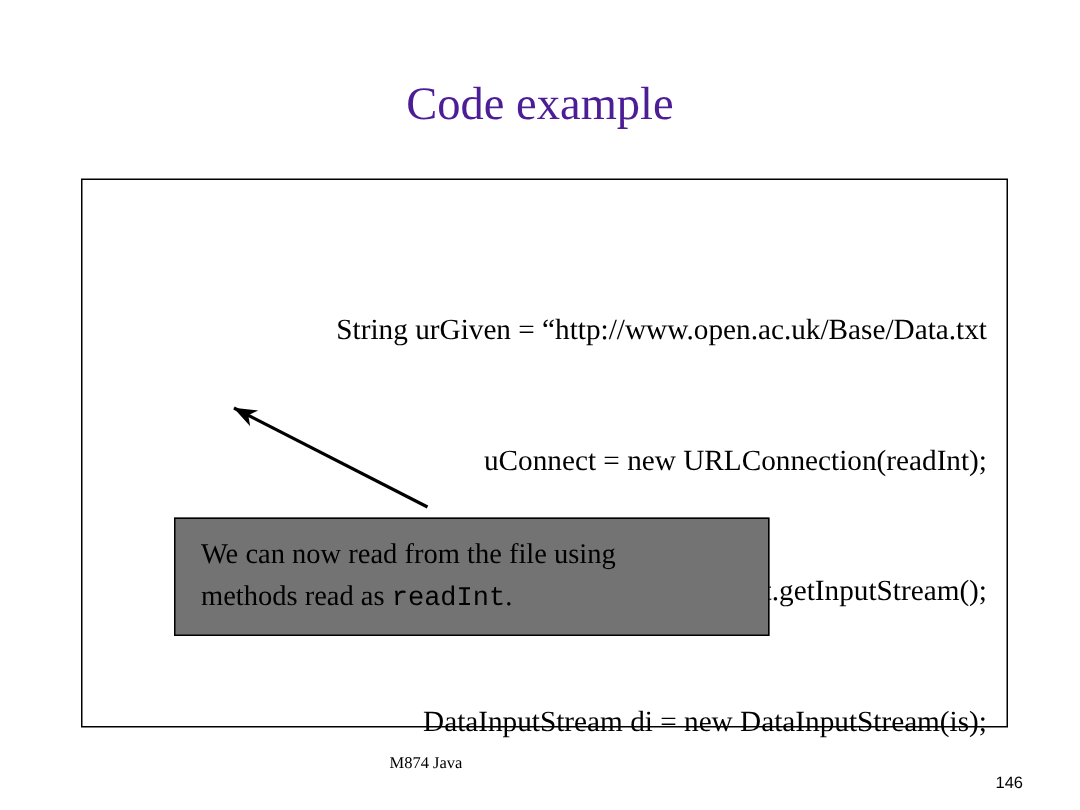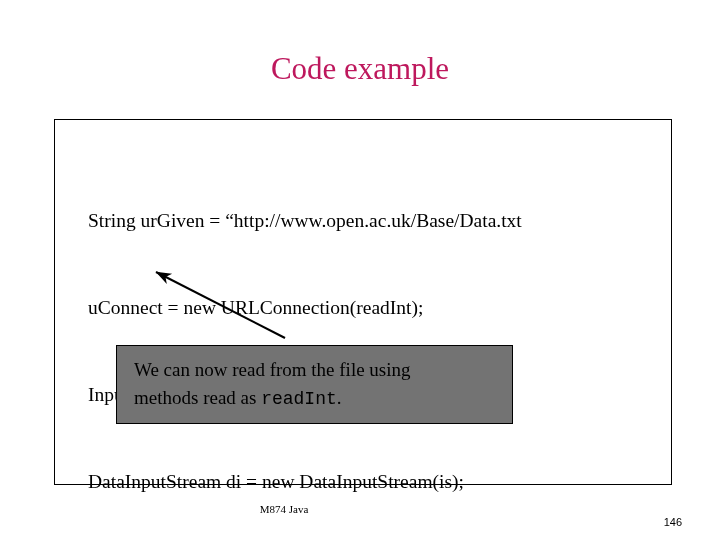--- a/index.html
+++ b/index.html
@@ -21,21 +21,21 @@
   #slide-title {
     position: absolute;
     left: 0;
     top: 50px;
     width: 720px;
     text-align: center;
     font-family: "Liberation Serif", "DejaVu Serif", serif;
     font-size: 31px;
     line-height: 38px;
     font-weight: normal;
-    color: #be185d;
+    color: #4c1d95;
     white-space: pre;
   }
 
   
   #content-frame {
     position: absolute;
     left: 54px;
     top: 119px;
     width: 618px;
     height: 366px;
@@ -52,20 +52,21 @@
     width: 570px;
     font-family: "Liberation Serif", "DejaVu Serif", serif;
     font-size: 19.5px;
     line-height: 29px;
     color: #000000;
     white-space: pre;
   }
   #code-block .code-line {
     white-space: pre;
     display: block;
+    text-align: right;
   }
 
   
   #callout-arrow {
     position: absolute;
     left: 140px;
     top: 260px;
     width: 160px;
     height: 90px;
     overflow: visible;

